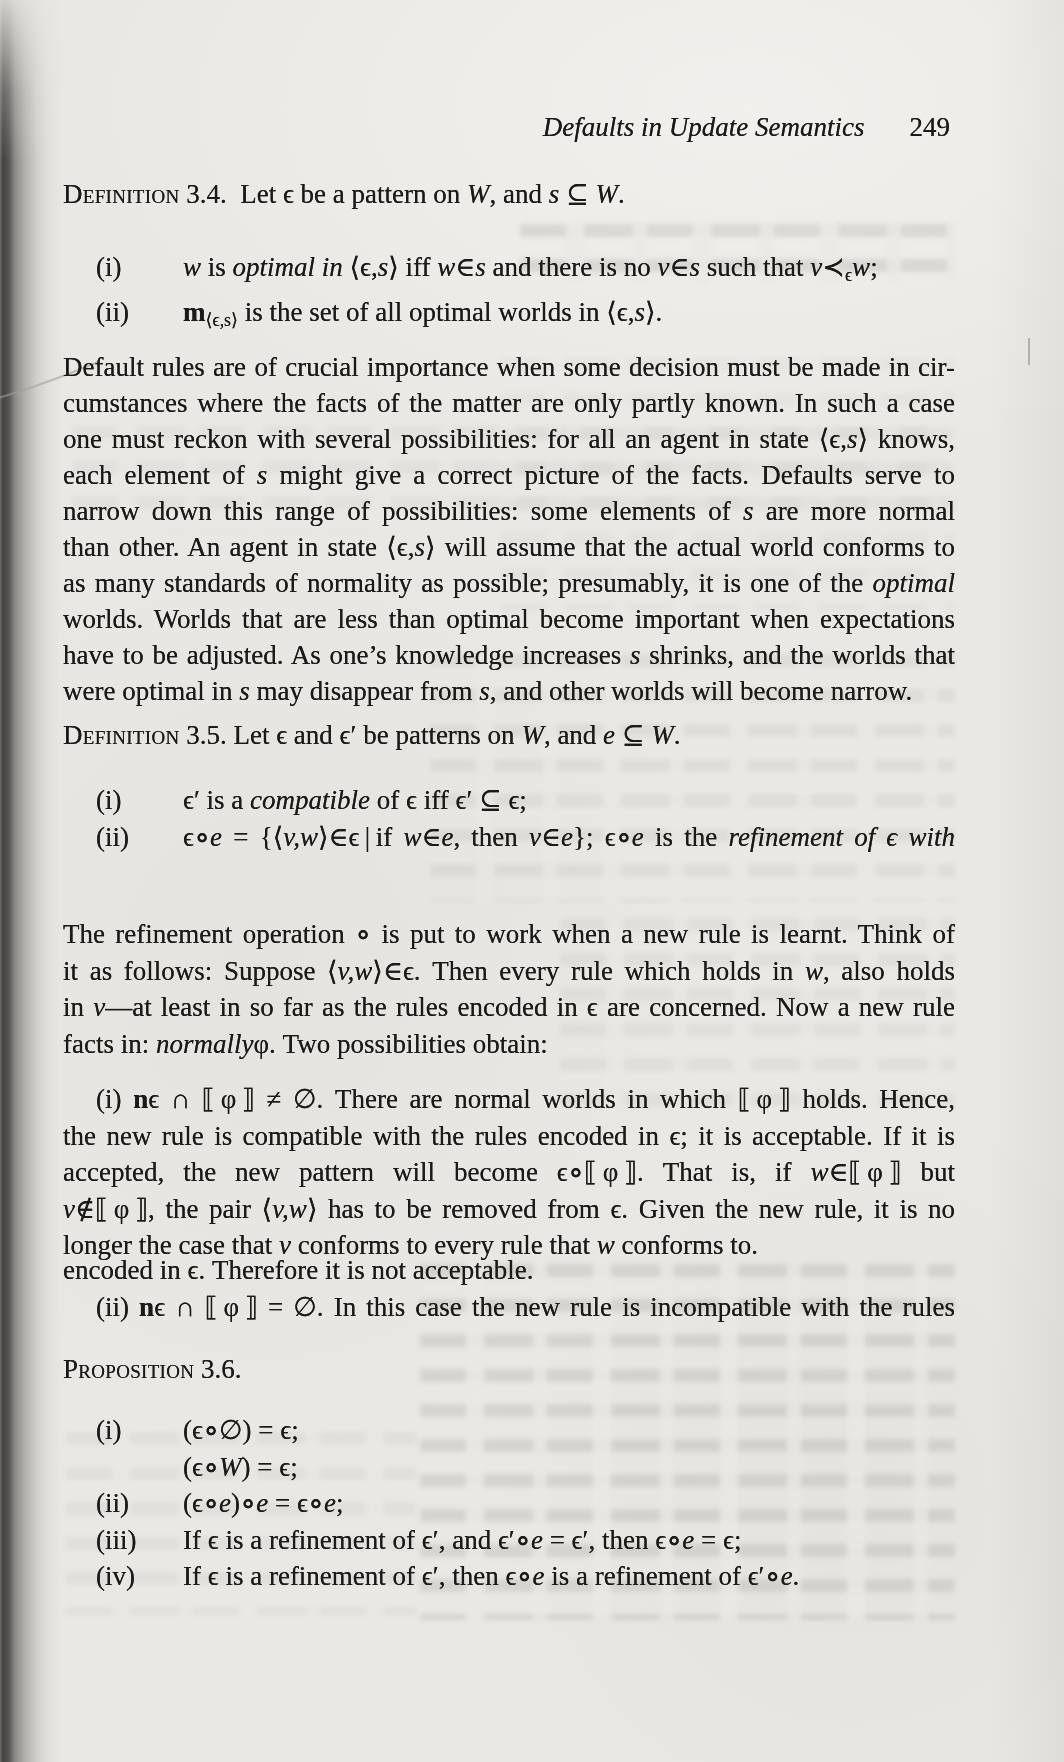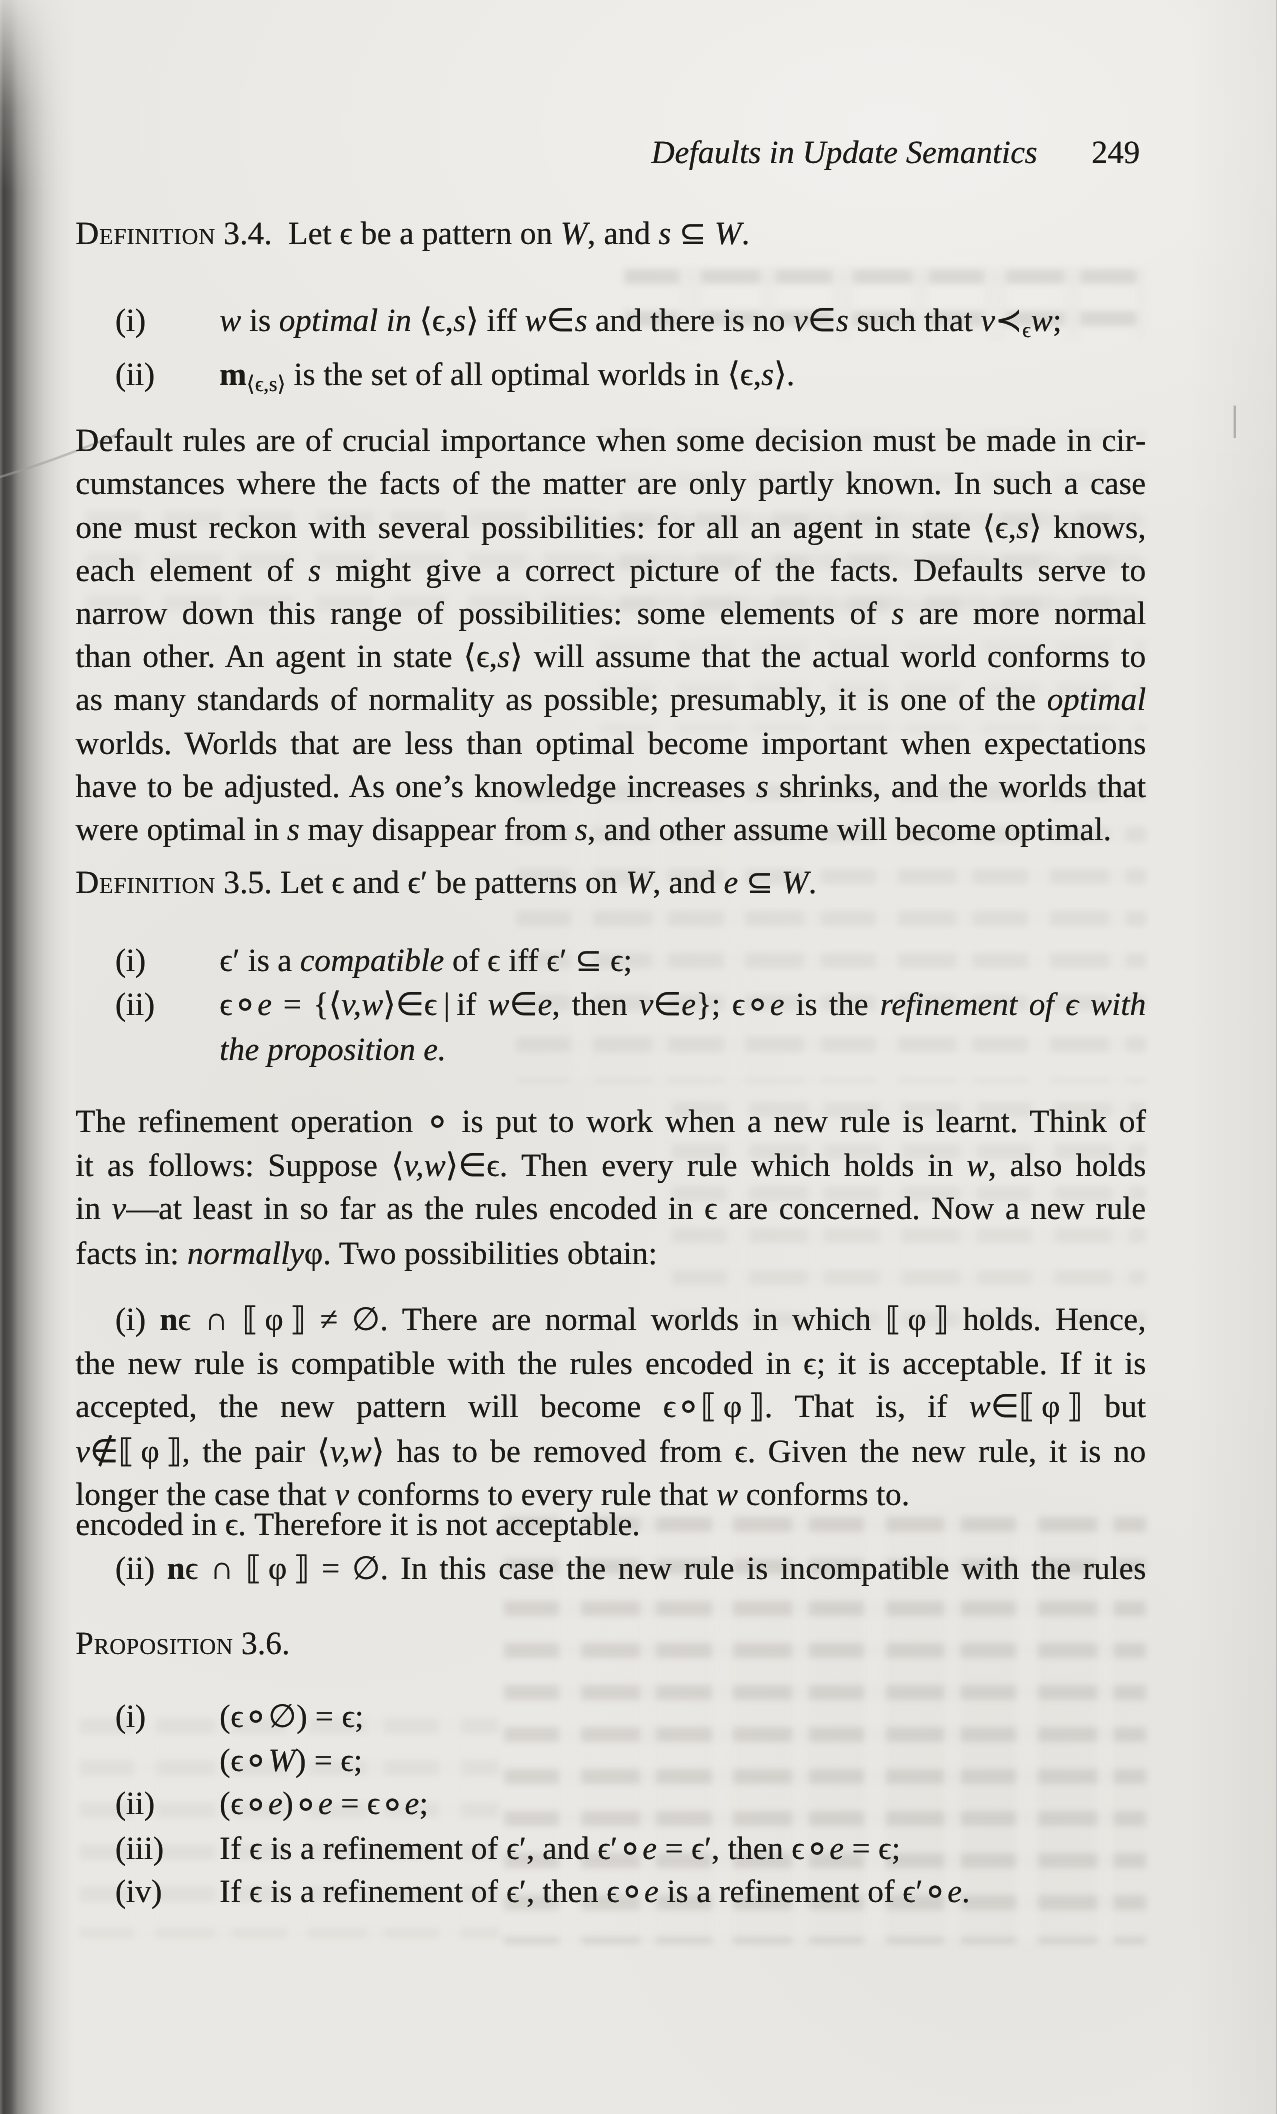--- a/index.html
+++ b/index.html
@@ -44,21 +44,21 @@
   .g1{left:520px;top:222px;width:435px;height:62px;}
   .g2{left:72px; top:424px;width:878px;height:108px;opacity:.3;}
   .g3{left:500px;top:356px;width:455px;height:255px;opacity:.22;}
   .g4{left:430px;top:652px;width:525px;height:250px;opacity:.45;}
   .g5{left:560px;top:916px;width:395px;height:195px;opacity:.38;}
   .g6{left:420px;top:1262px;width:535px;height:358px;}
   .g7{left:66px; top:1430px;width:350px;height:185px;opacity:.35;}
 
   
   .blk{position:absolute;left:63px;width:892px;z-index:2;font-size:27px;
-       text-shadow:0 0 .45px rgba(15,14,12,.85);font-family:Liberation Serif, serif;}
+       text-shadow:0 0 .45px rgba(15,14,12,.85);}
   .line{white-space:nowrap;}
   .line.just{text-align:justify;text-align-last:justify;}
   .line.ind{text-indent:33px;}
   .lrow{display:flex;}
   .llabel{flex:0 0 auto;margin-left:33px;width:87px;}
   .ltext{flex:1 1 auto;display:block;white-space:nowrap;}
   .ltext.just{text-align:justify;text-align-last:justify;}
   .f-i{font-style:italic;}
   .f-b{font-weight:700;}
   .f-sc{font-variant:small-caps;letter-spacing:.3px;margin-top:28px;}
@@ -121,39 +121,35 @@
   <div class="blk" id="para1">
       <div class="line just"><span>Default rules are of crucial importance when some decision must be made in cir-</span></div>
       <div class="line just"><span>cumstances where the facts of the matter are only partly known. In such a case</span></div>
       <div class="line just"><span>one must reckon with several possibilities: for all an agent in state ⟨ϵ,</span><span class="f-i">s</span><span>⟩ knows,</span></div>
       <div class="line just"><span>each element of </span><span class="f-i">s</span><span> might give a correct picture of the facts. Defaults serve to</span></div>
       <div class="line just"><span>narrow down this range of possibilities: some elements of </span><span class="f-i">s</span><span> are more normal</span></div>
       <div class="line just"><span>than other. An agent in state ⟨ϵ,</span><span class="f-i">s</span><span>⟩ will assume that the actual world conforms to</span></div>
       <div class="line just"><span>as many standards of normality as possible; presumably, it is one of the </span><span class="f-i">optimal</span></div>
       <div class="line just"><span>worlds. Worlds that are less than optimal become important when expectations</span></div>
       <div class="line just"><span>have to be adjusted. As one’s knowledge increases </span><span class="f-i">s</span><span> shrinks, and the worlds that</span></div>
-      <div class="line"><span>were optimal in </span><span class="f-i">s</span><span> may disappear from </span><span class="f-i">s</span><span>, and other assume will become optimal.</span></div>
+      <div class="line"><span>were optimal in </span><span class="f-i">s</span><span> may disappear from </span><span class="f-i">s</span><span>, and other worlds will become narrow.</span></div>
     </div>
 
   <div class="blk" id="def35h">
     <div class="line"><span class="f-sc">Definition</span><span> 3.5. Let ϵ and ϵ′ be patterns on </span><span class="f-i">W</span><span>, and </span><span class="f-i">e</span><span> ⊆ </span><span class="f-i">W</span><span>.</span></div>
   </div>
 
   <div class="blk" id="def35l">
       <div class="lrow">
         <span class="llabel">(i)</span>
         <span class="ltext"><span>ϵ′ is a </span><span class="f-i">compatible</span><span> of ϵ iff ϵ′ ⊆ ϵ;</span></span>
       </div>
       <div class="lrow">
         <span class="llabel">(ii)</span>
         <span class="ltext just"><span>ϵ</span><span class="f-rg">∘</span><span class="f-i">e</span><span> = {⟨</span><span class="f-i">v,w</span><span>⟩∈ϵ | if </span><span class="f-i">w</span><span>∈</span><span class="f-i">e</span><span>, then </span><span class="f-i">v</span><span>∈</span><span class="f-i">e</span><span>}; ϵ</span><span class="f-rg">∘</span><span class="f-i">e</span><span> is the </span><span class="f-i">refinement of ϵ with</span></span>
-      </div>
-      <div class="lrow">
-        <span class="llabel"></span>
-        <span class="ltext"><span class="f-i">the proposition e.</span></span>
       </div>
     </div>
 
   <div class="blk" id="para2">
       <div class="line just"><span>The refinement operation </span><span class="f-rg">∘</span><span> is put to work when a new rule is learnt. Think of</span></div>
       <div class="line just"><span>it as follows: Suppose ⟨</span><span class="f-i">v,w</span><span>⟩∈ϵ. Then every rule which holds in </span><span class="f-i">w</span><span>, also holds</span></div>
       <div class="line just"><span>in </span><span class="f-i">v</span><span>—at least in so far as the rules encoded in ϵ are concerned. Now a new rule</span></div>
       <div class="line"><span>facts in: </span><span class="f-i">normally</span><span>φ. Two possibilities obtain:</span></div>
     </div>
 

